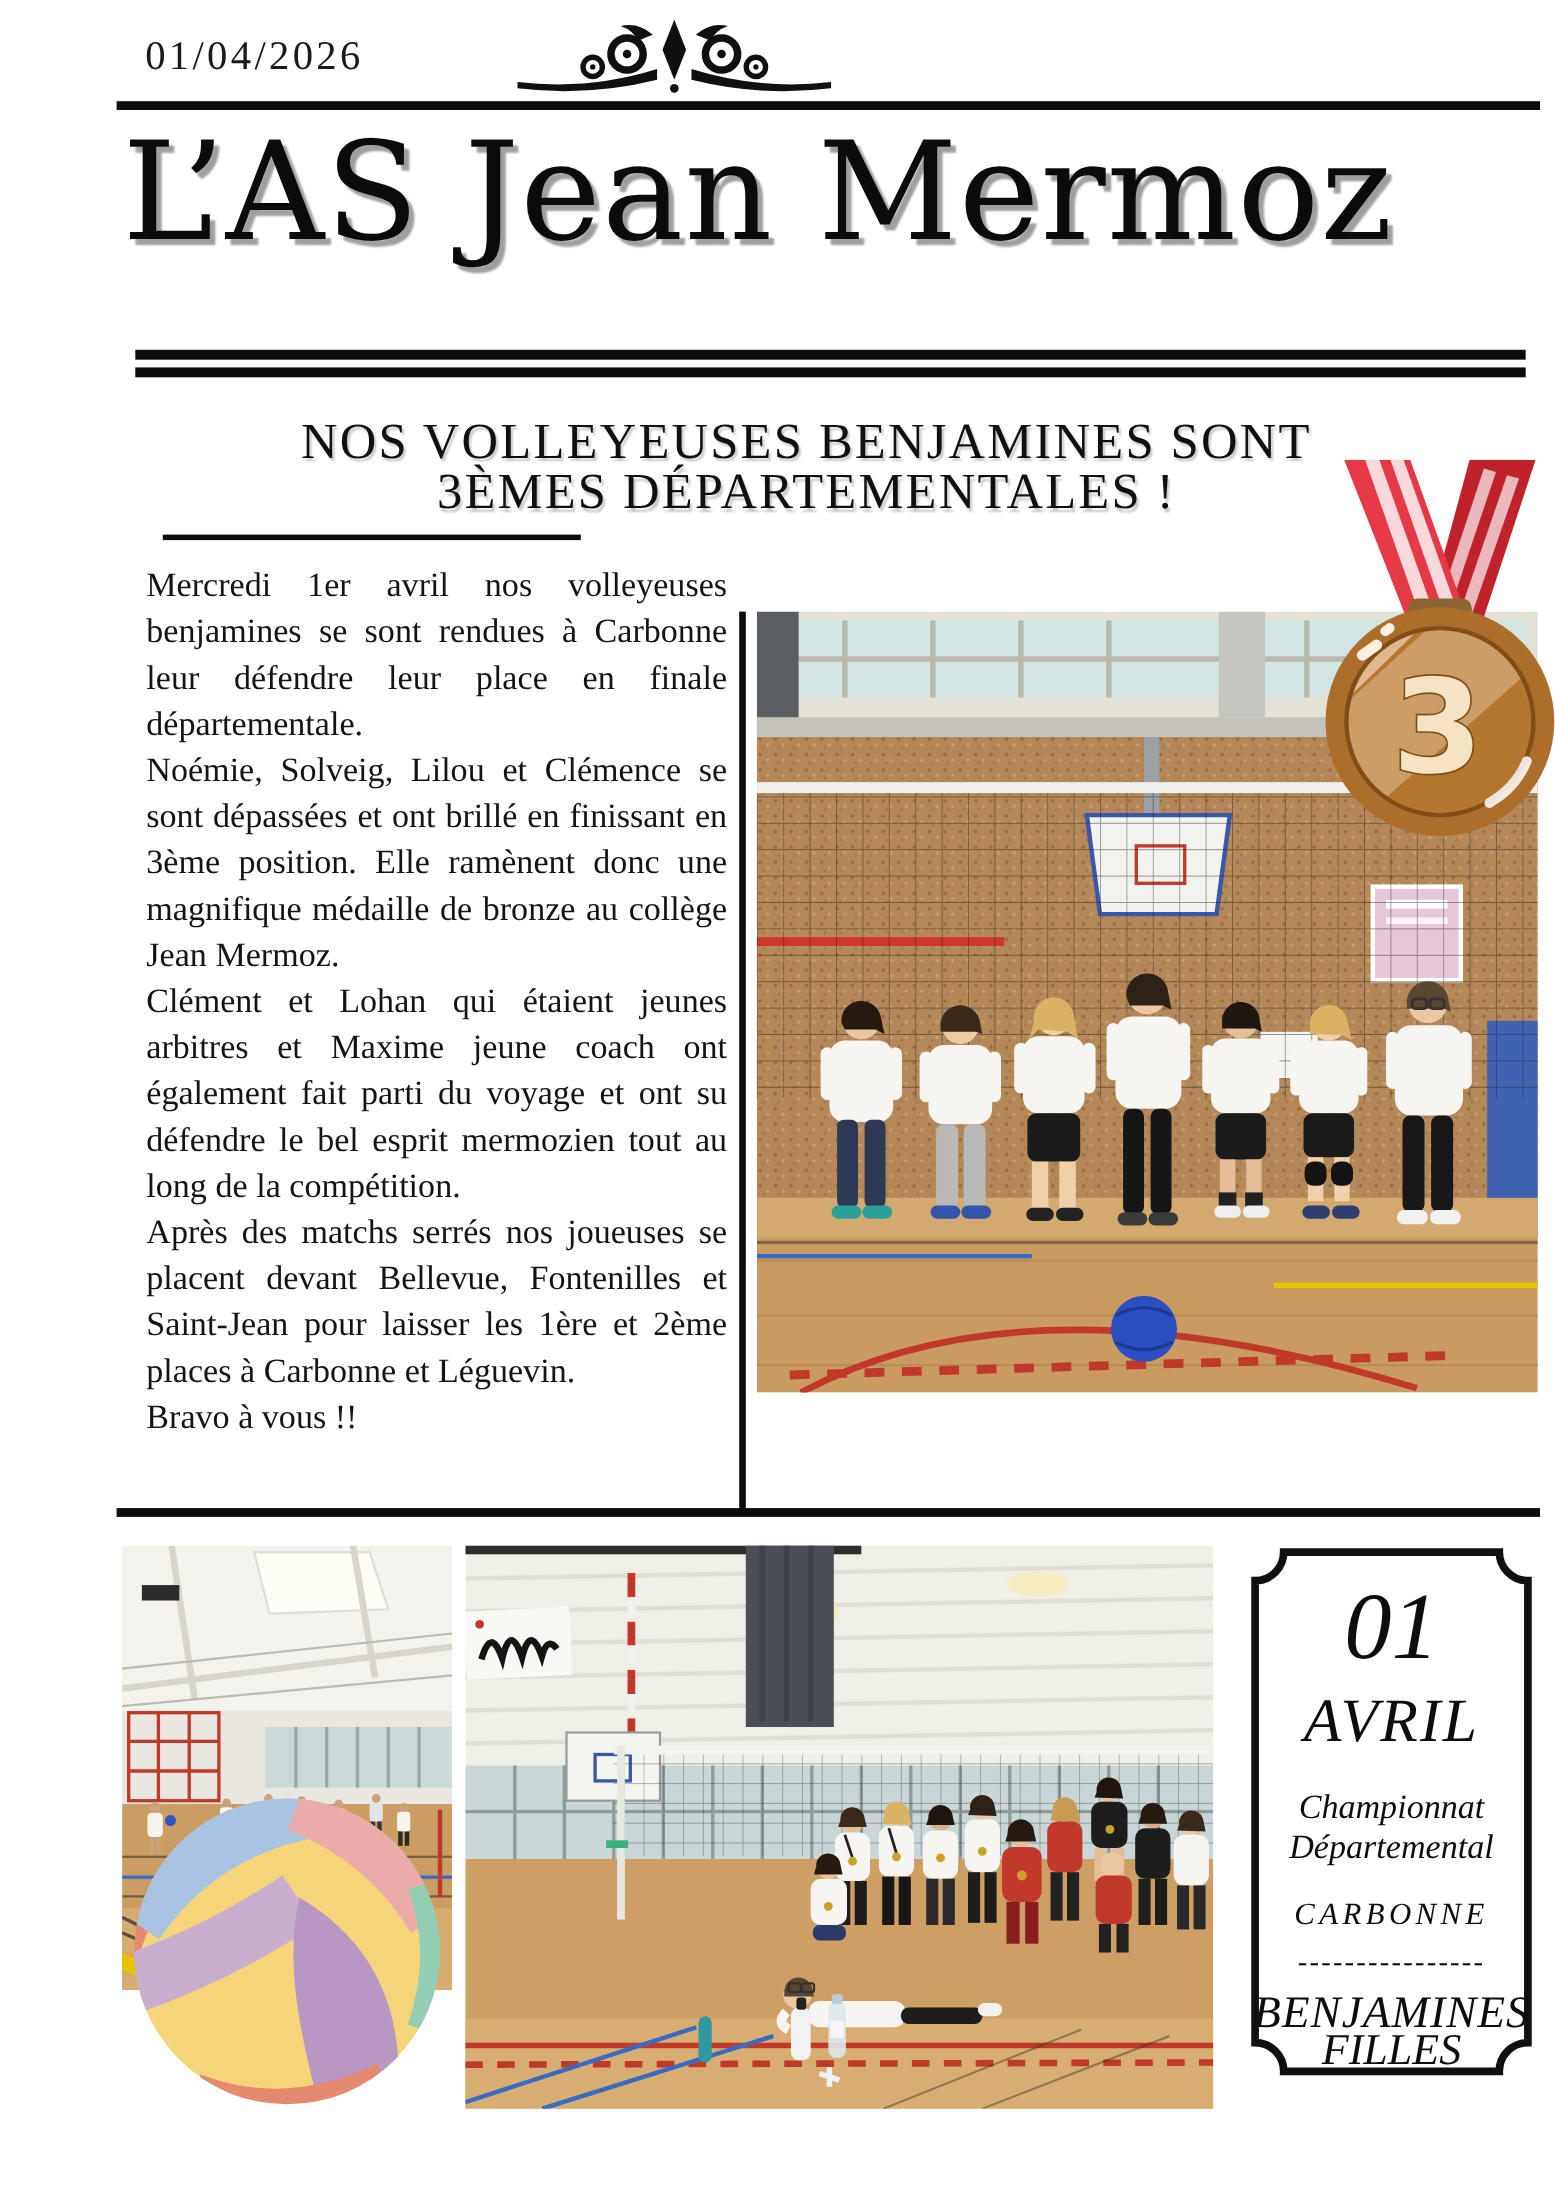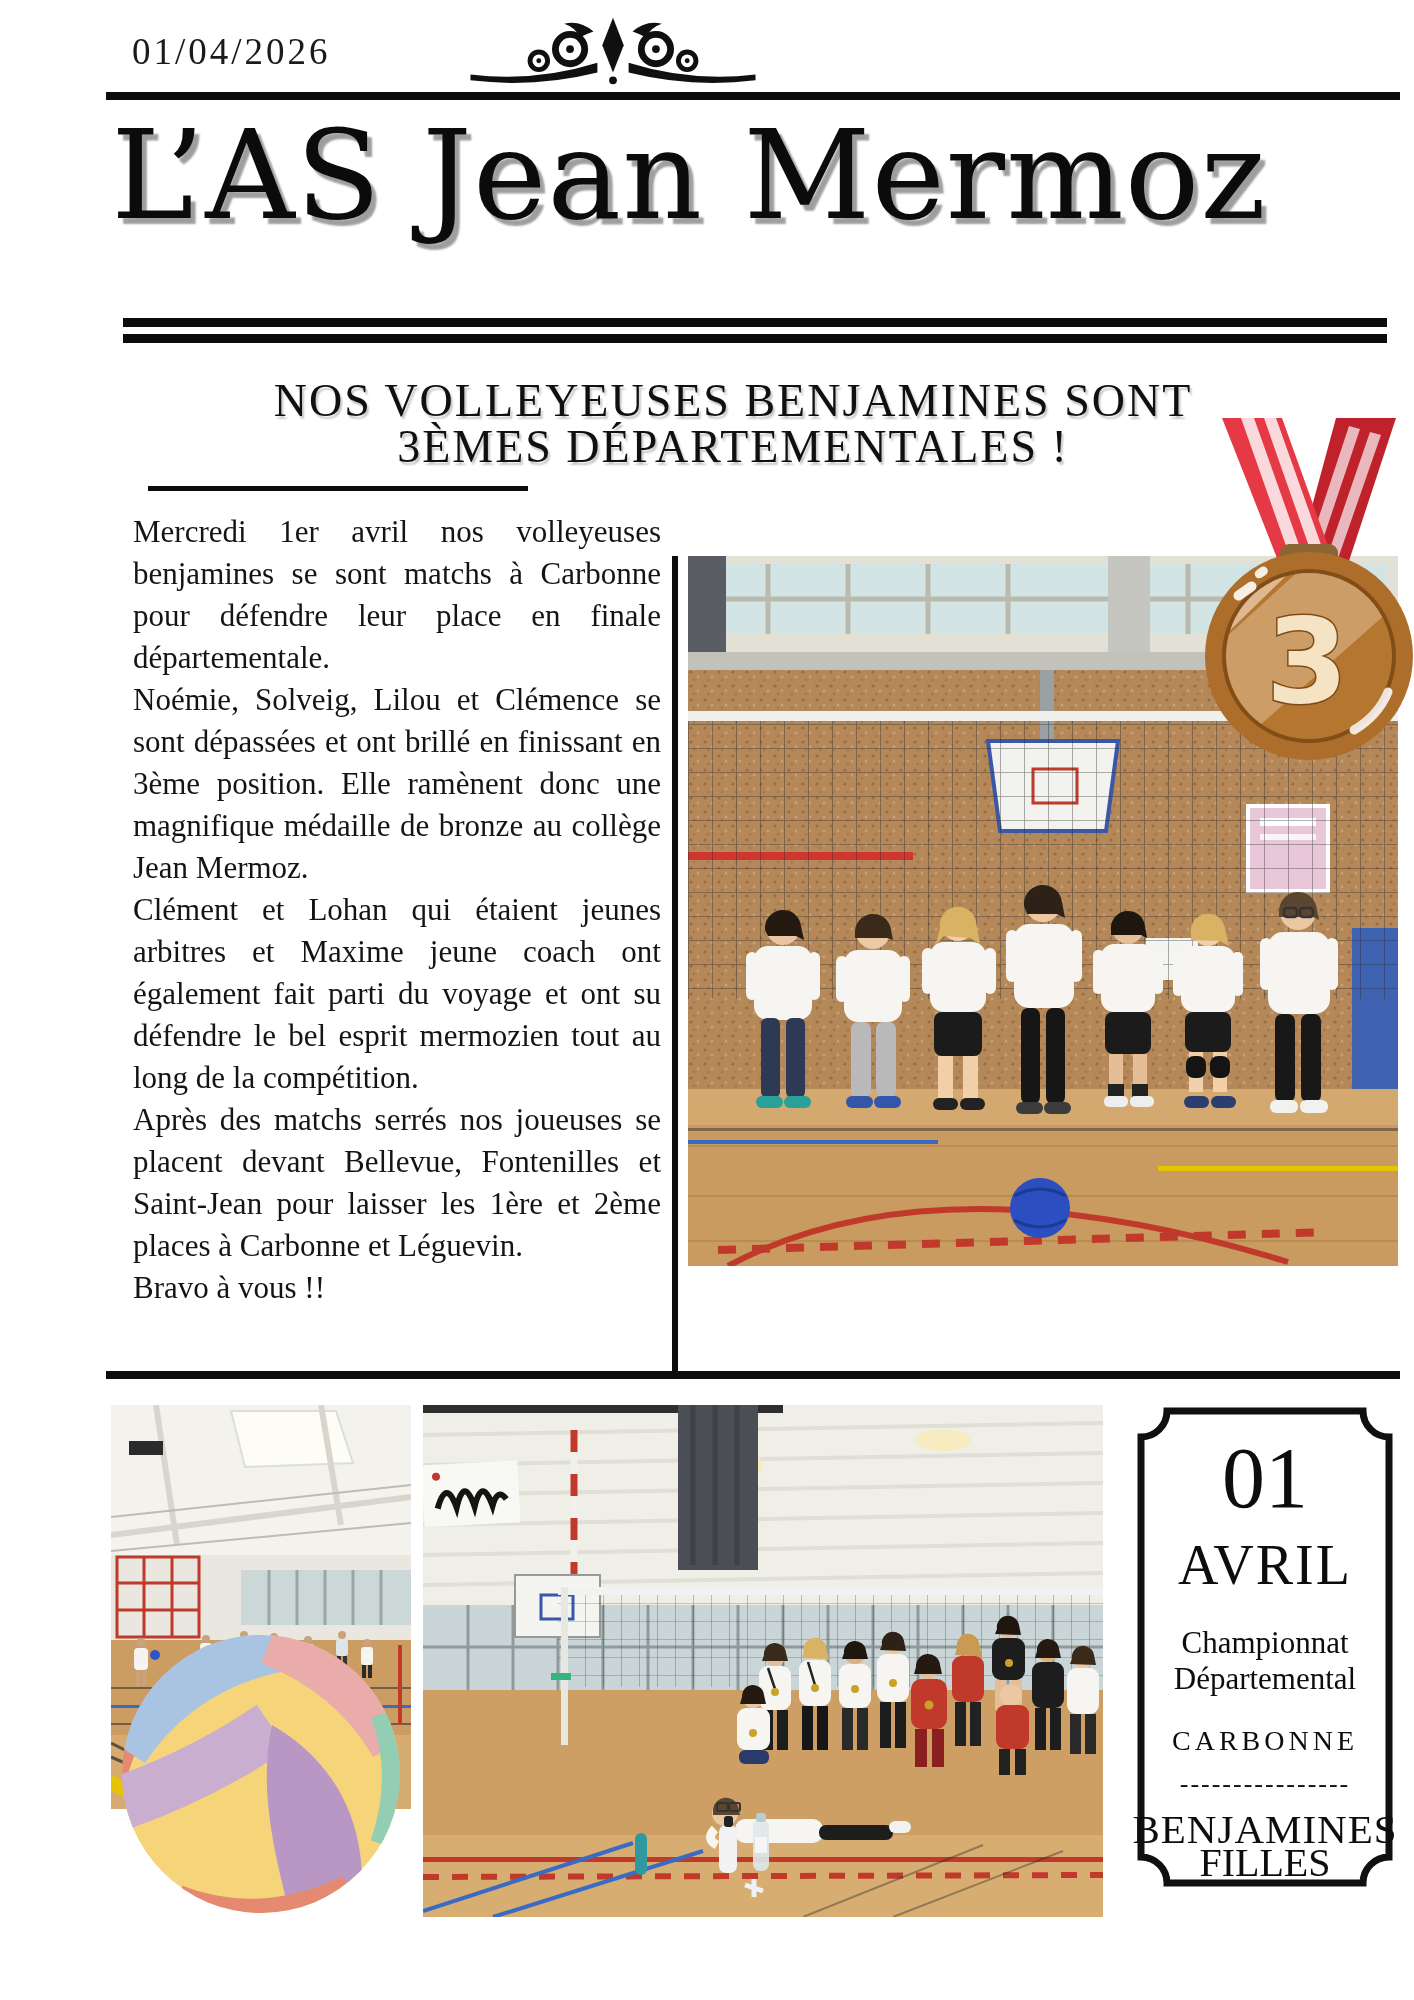--- a/index.html
+++ b/index.html
@@ -26,21 +26,21 @@
   .photo{display:block;}
   .photo-main{left:640px;top:556px;width:710px;height:710px;}
   .medal{left:1146px;top:418px;width:230px;height:345px;}
   .rule-bottom{left:58px;top:1371px;width:1294px;height:8px;}
   .photo-s1{left:63px;top:1405px;width:300px;height:404px;}
   .photo-s2{left:375px;top:1405px;width:680px;height:512px;}
   .volleyball{left:72px;top:1633px;width:282px;height:282px;}
   .card{left:1087px;top:1405px;width:260px;height:484px;}
   .card-border{position:absolute;left:0;top:0;width:260px;height:484px;}
   .card-content{position:absolute;left:0;top:0;width:260px;height:484px;display:flex;
-        flex-direction:column;align-items:center;text-align:center;color:#0d0d0d;}
+        flex-direction:column;align-items:center;text-align:center;color:#0d0d0d;font-style:italic;}
   .card-day{font-size:86px;line-height:1;margin-top:30px;font-family:"Liberation Serif",serif;}
   .card-month{font-size:56px;line-height:1;margin-top:16px;letter-spacing:2px;}
   .card-t1{font-size:31px;line-height:36px;margin-top:32px;}
   .card-t2{font-size:31px;line-height:36px;}
   .card-loc{font-size:28px;margin-top:28px;letter-spacing:4px;}
   .card-div{font-size:26px;margin-top:12px;letter-spacing:2px;white-space:nowrap;}
   .card-c1{font-size:41px;line-height:33px;margin-top:14px;letter-spacing:1px;}
   .card-c2{font-size:40px;line-height:33px;}
   .ornament{left:415px;top:12px;width:300px;height:82px;}
 </style>
@@ -83,21 +83,21 @@
   <div class="abs rule bar1"></div>
   <div class="abs rule bar2"></div>
 
   <div class="abs headline">
     <div>NOS VOLLEYEUSES BENJAMINES SONT</div>
     <div>3ÈMES DÉPARTEMENTALES !</div>
   </div>
 
   <div class="abs rule article-rule"></div>
   <div class="abs article">
-    <p>Mercredi 1er avril nos volleyeuses benjamines se sont matchs à Carbonne pour défendre leur place en finale départementale.</p>
+    <p>Mercredi 1er avril nos volleyeuses benjamines se sont rendues à Carbonne leur défendre leur place en finale départementale.</p>
     <p>Noémie, Solveig, Lilou et Clémence se sont dépassées et ont brillé en finissant en 3ème position. Elle ramènent donc une magnifique médaille de bronze au collège Jean Mermoz.</p>
     <p>Clément et Lohan qui étaient jeunes arbitres et Maxime jeune coach ont également fait parti du voyage et ont su défendre le bel esprit mermozien tout au long de la compétition.</p>
     <p>Après des matchs serrés nos joueuses se placent devant Bellevue, Fontenilles et Saint-Jean pour laisser les 1ère et 2ème places à Carbonne et Léguevin.</p>
     <p>Bravo à vous !!</p>
   </div>
 
   <div class="abs v-divider"></div>
 
   <svg class="abs photo photo-main" viewBox="0 0 710 710" aria-hidden="true">
     <defs>

